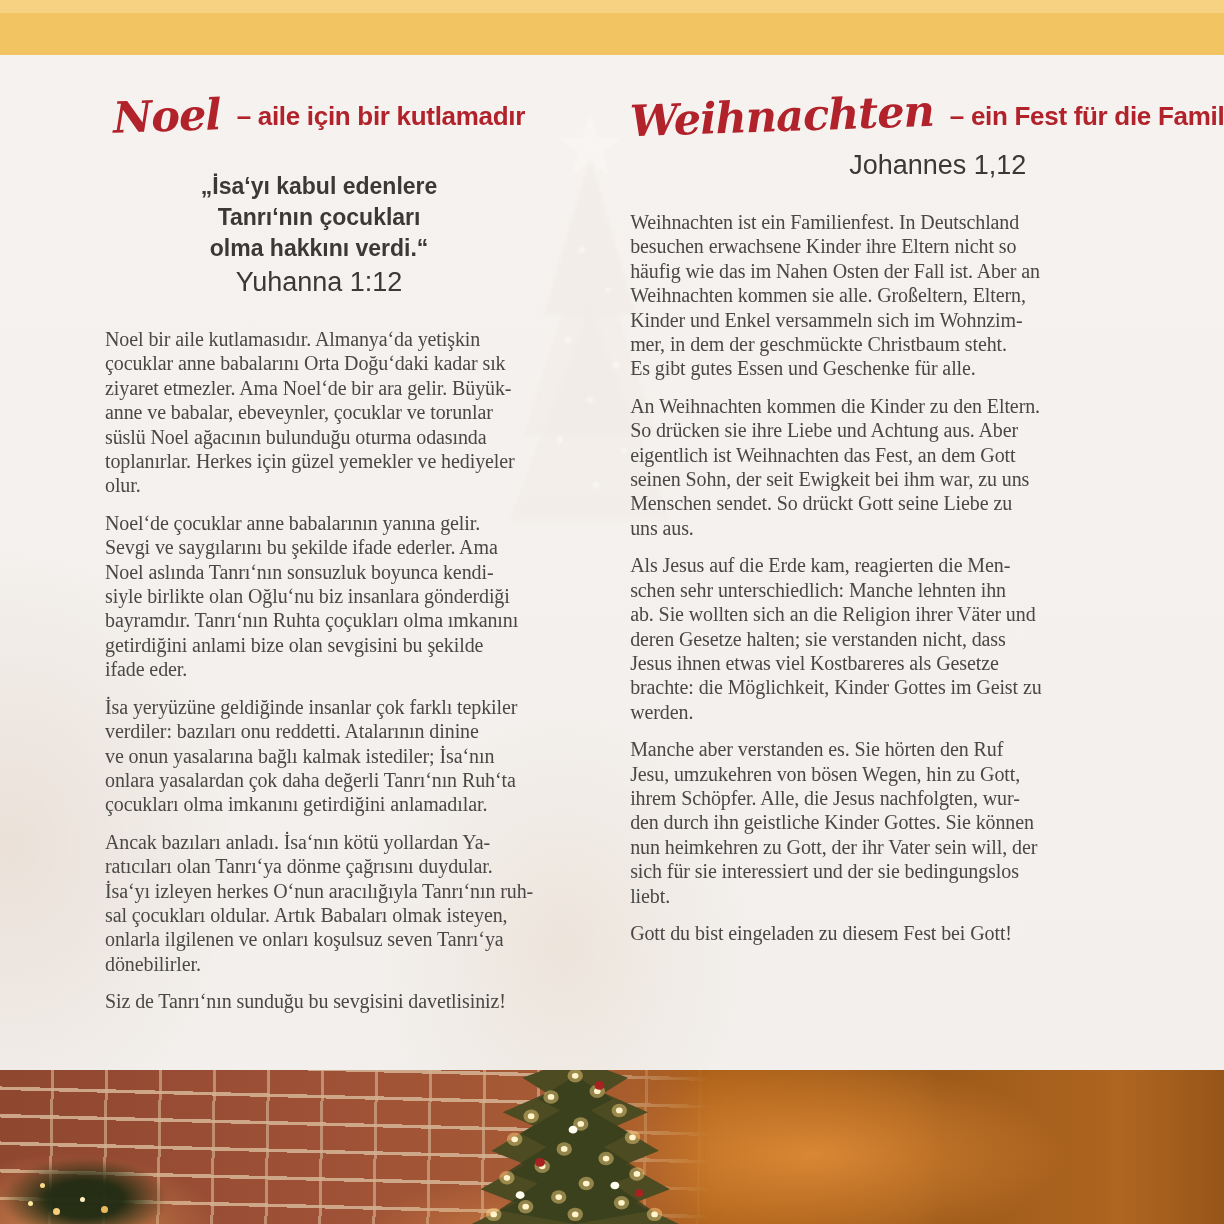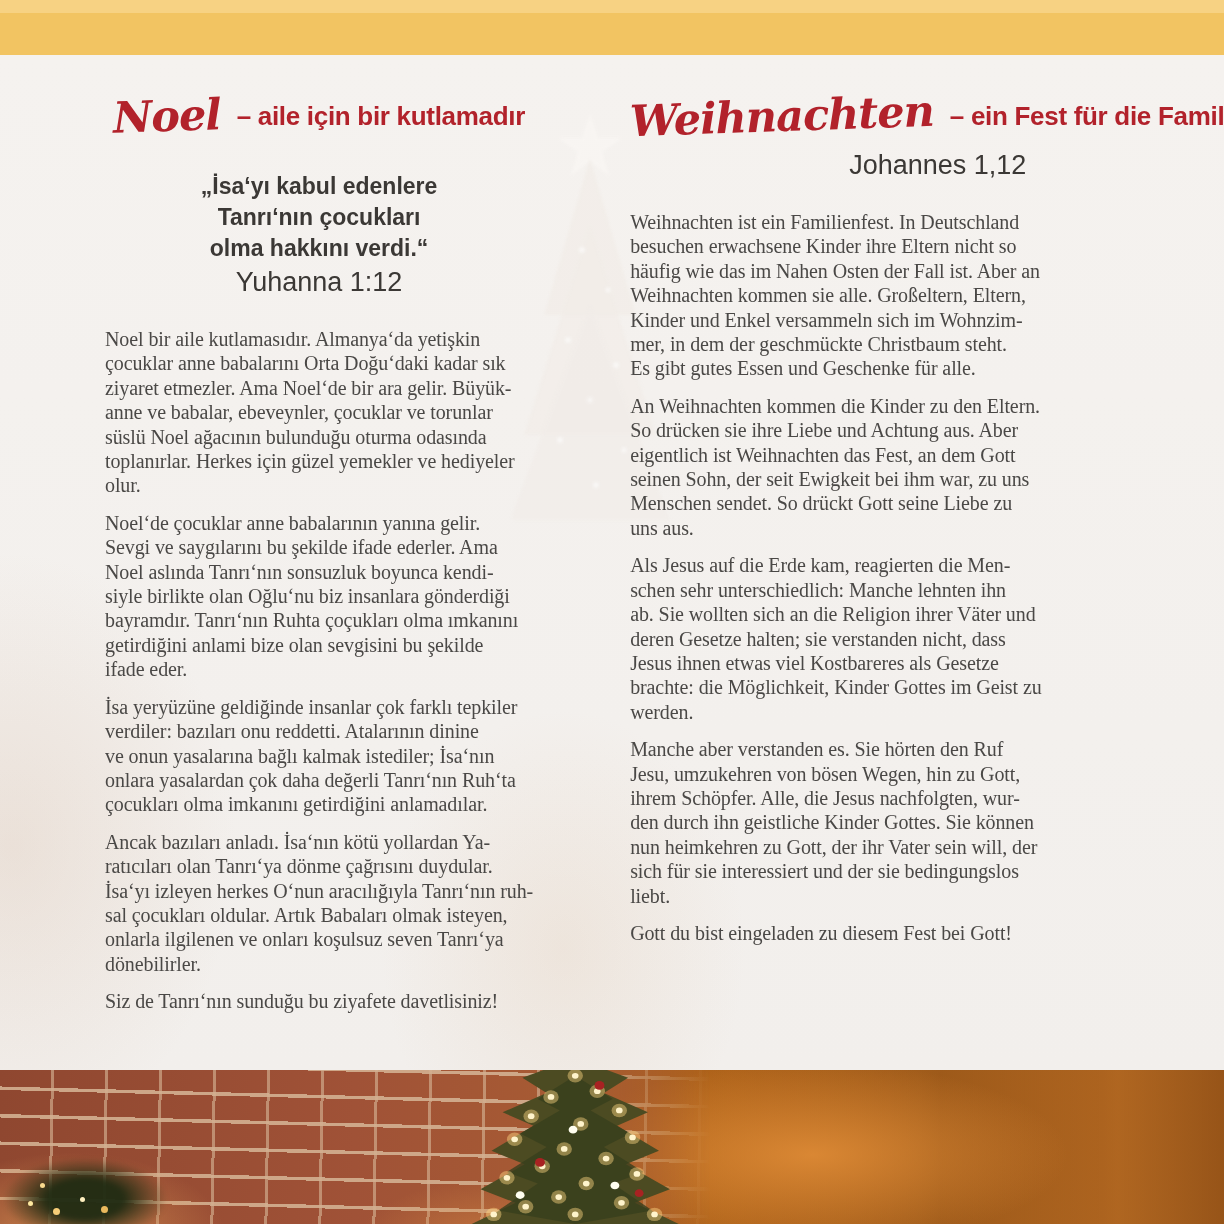--- a/index.html
+++ b/index.html
@@ -161,21 +161,21 @@
 verdiler: bazıları onu reddetti. Atalarının dinine
 ve onun yasalarına bağlı kalmak istediler; İsa‘nın
 onlara yasalardan çok daha değerli Tanrı‘nın Ruh‘ta
 çocukları olma imkanını getirdiğini anlamadılar.</p>
         <p class="para">Ancak bazıları anladı. İsa‘nın kötü yollardan Ya-
 ratıcıları olan Tanrı‘ya dönme çağrısını duydular.
 İsa‘yı izleyen herkes O‘nun aracılığıyla Tanrı‘nın ruh-
 sal çocukları oldular. Artık Babaları olmak isteyen,
 onlarla ilgilenen ve onları koşulsuz seven Tanrı‘ya
 dönebilirler.</p>
-        <p class="para">Siz de Tanrı‘nın sunduğu bu ziyafete davetlisiniz!</p>
+        <p class="para">Siz de Tanrı‘nın sunduğu bu sevgisini davetlisiniz!</p>
       </div>
     </section>
 
     <section class="col">
       <h1 class="col-title">
         <span class="title-script">Weihnachten</span>
         <span class="title-tagline">– ein Fest für die Familie</span>
       </h1>
       <div class="quote-source">Johannes 1,12</div>
       <div class="bodytext">

